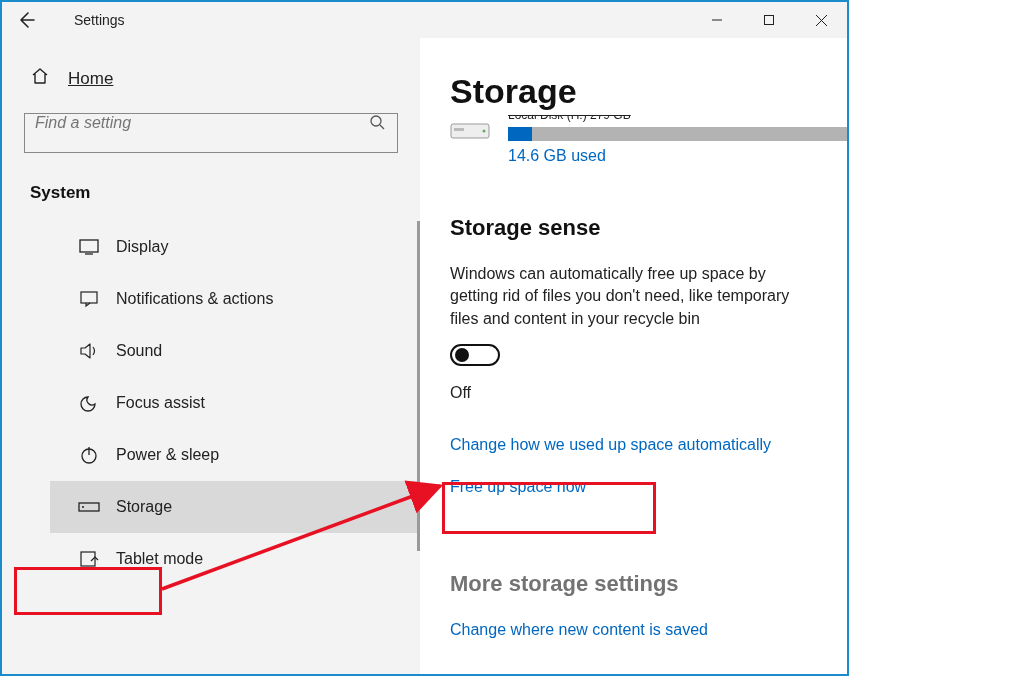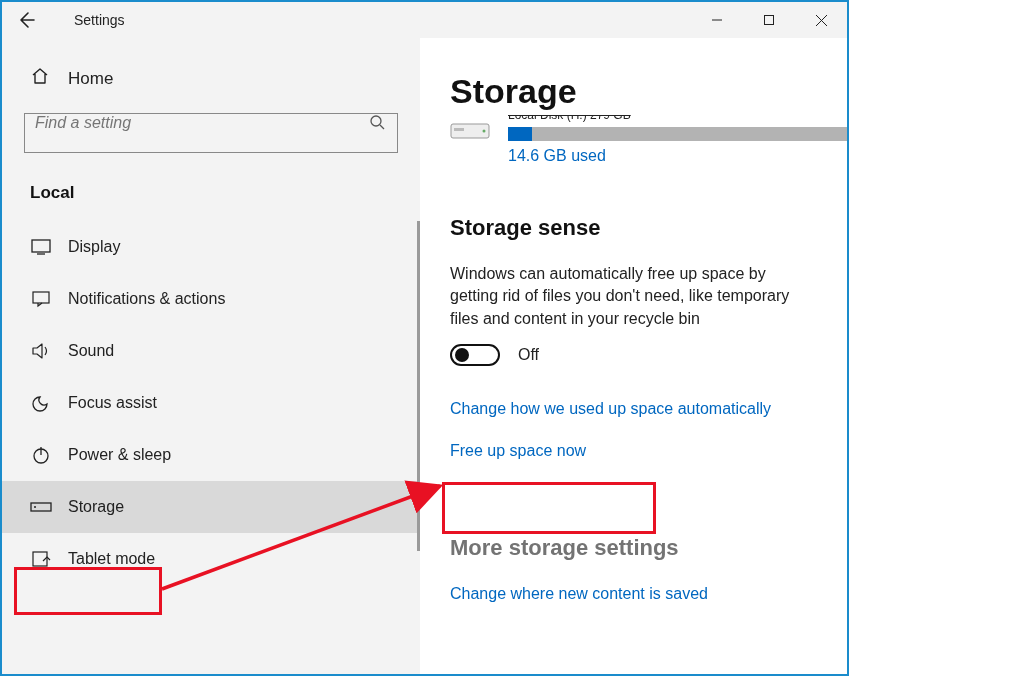--- a/index.html
+++ b/index.html
@@ -49,20 +49,21 @@
     padding: 18px 0 0 0;
     position: relative;
     flex-shrink: 0;
   }
   .home-row {
     display: flex; align-items: center;
     padding: 10px 0 10px 28px;
     font-size: 17px; color: #222;
     cursor: pointer;
     margin-bottom: 12px;
+    text-decoration: underline;
   }
   .home-row .icon { width: 22px; margin-right: 16px; }
   .search-box {
     margin: 0 22px 22px 22px;
     height: 40px;
     border: 1px solid #888;
     background: #f3f3f3;
     display: flex; align-items: flex-start;
     padding: 0 10px;
   }
@@ -79,21 +80,21 @@
     width: 18px; height: 18px;
     color: #555;
   }
   .category-title {
     font-size: 17px;
     font-weight: 600;
     color: #111;
     padding: 8px 0 4px 28px;
     margin-bottom: 14px;
   }
-  .nav-list { position: relative; }
+  .nav-list { position: relative; padding-left: 48px; }
   .nav-item {
     display: flex; align-items: center;
     height: 52px;
     padding-left: 28px;
     font-size: 16px;
     color: #222;
     cursor: pointer;
   }
   .nav-item .icon {
     width: 22px; height: 22px;
@@ -167,23 +168,24 @@
     font-size: 22px; font-weight: 600; color: #111;
     margin-top: 50px;
   }
   .section-desc {
     font-size: 16px; color: #222;
     margin-top: 22px;
     max-width: 540px;
     line-height: 1.4;
   }
   .toggle-row {
-    display: flex; align-items: center;
+    display: flex; 
     margin-top: 14px;
     gap: 18px;
+    flex-direction: column;
   }
   .toggle {
     width: 50px; height: 22px;
     border: 2px solid #111;
     border-radius: 13px;
     position: relative;
     cursor: pointer;
   }
   .toggle-knob {
     position: absolute;
@@ -262,21 +264,21 @@
       <div class="search-box">
         <input type="text" placeholder="Find a setting" style="">
         <span class="search-icon">
           <svg width="16" height="16" viewBox="0 0 16 16">
               <circle cx="7" cy="7" r="5" stroke="#555" stroke-width="1.3" fill="none"></circle>
               <line x1="11" y1="11" x2="15" y2="15" stroke="#555" stroke-width="1.3"></line>
             </svg>
         </span>
       </div>
 
-      <div class="category-title">Local</div>
+      <div class="category-title">System</div>
 
       <div class="nav-list">
         <div class="scroll-indicator"></div>
 
         <div class="nav-item">
           <span class="icon">
             <svg width="20" height="16" viewBox="0 0 20 16">
                 <rect x="1" y="1" width="18" height="12" stroke="#222" stroke-width="1.3" fill="none"></rect>
                 <line x1="6" y1="15" x2="14" y2="15" stroke="#222" stroke-width="1.3"></line>
               </svg>

